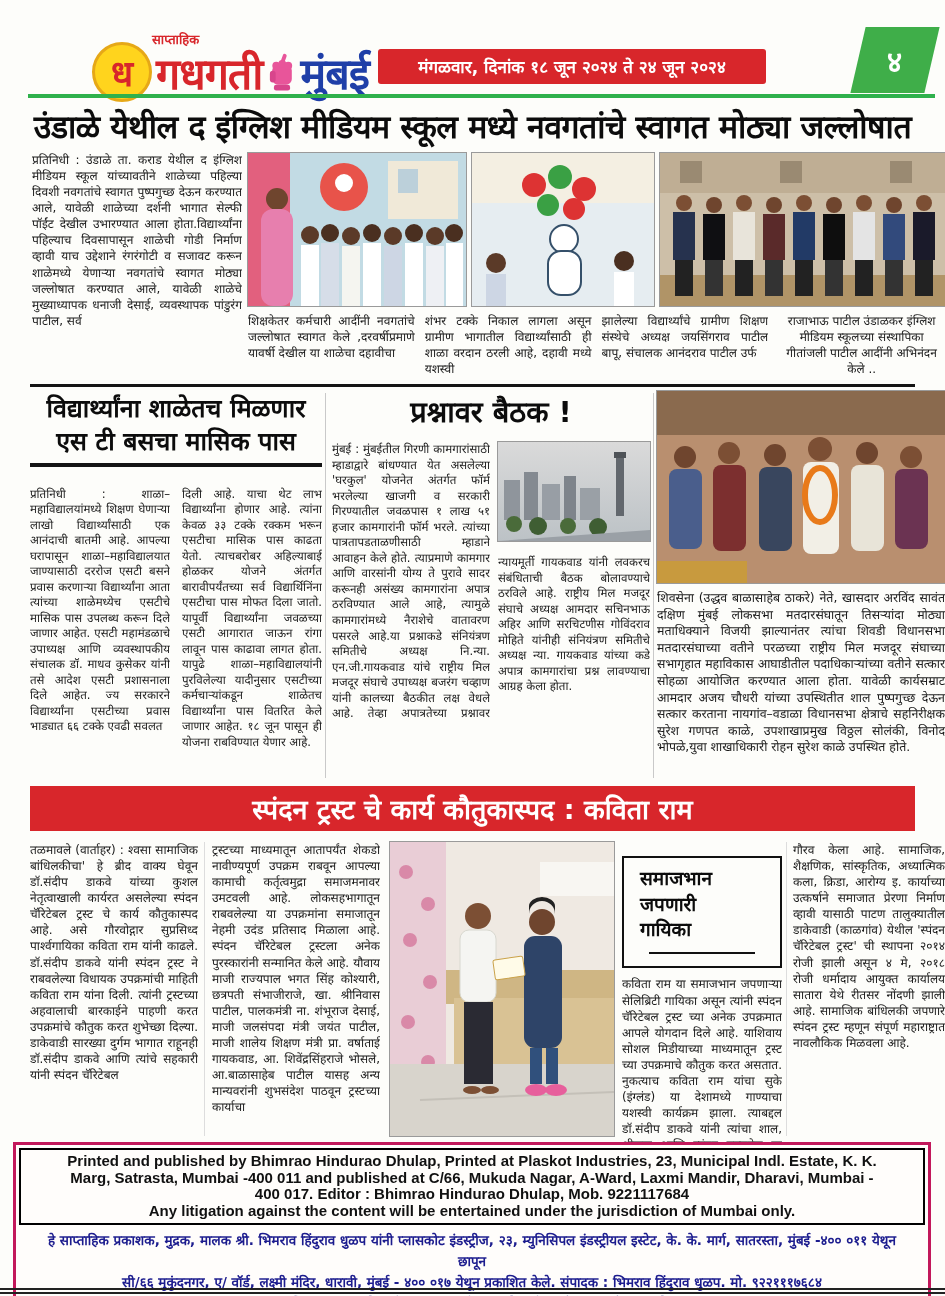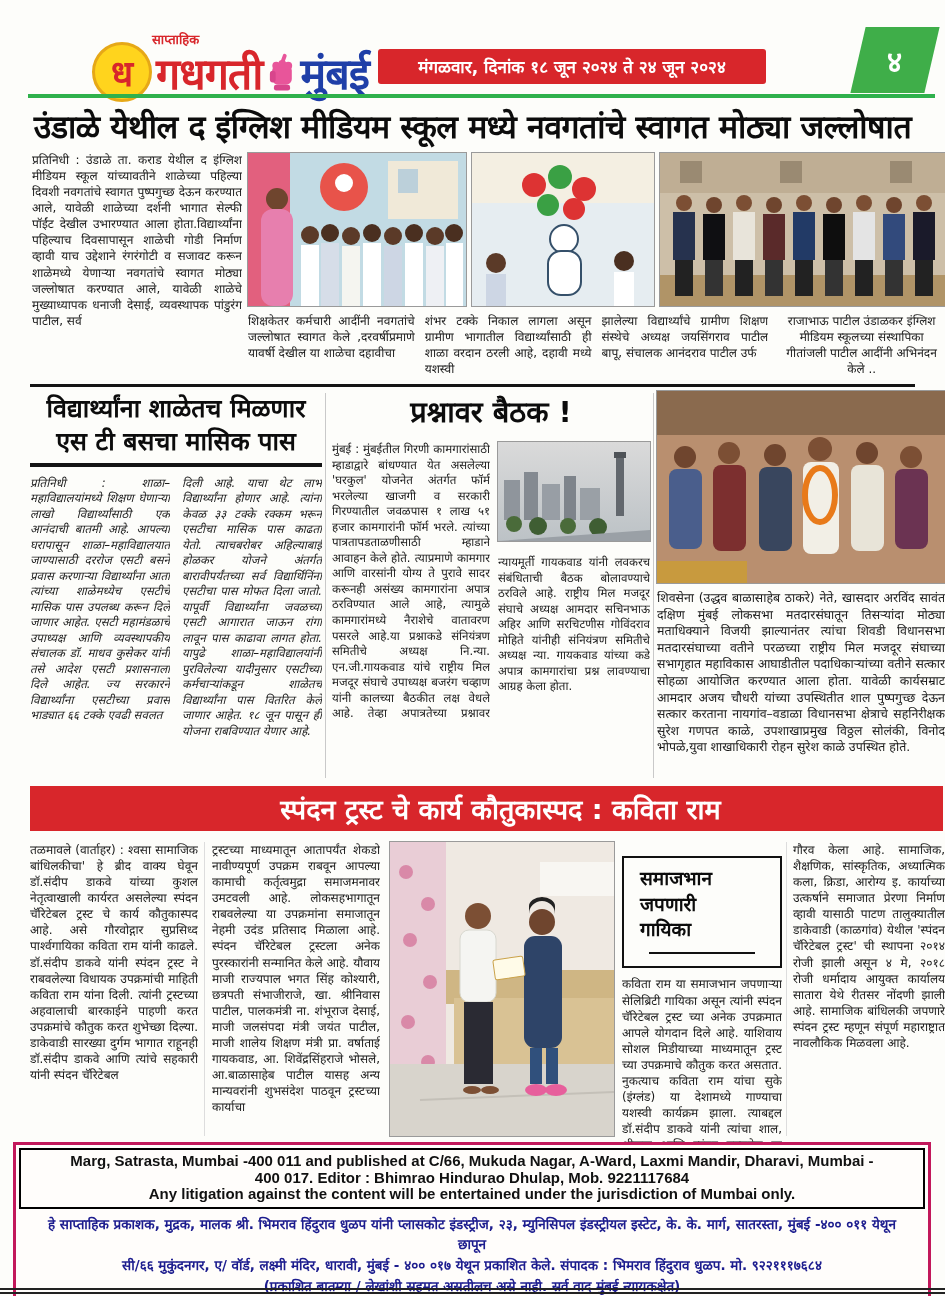--- a/index.html
+++ b/index.html
@@ -18,21 +18,21 @@
                display:flex;align-items:center;justify-content:center;}
   .page-num{background:#3fae49;transform:skewX(-13deg);display:flex;align-items:center;justify-content:center;}
   .page-num span{transform:skewX(13deg);color:#fff;font-size:29px;font-weight:bold;}
   .rule-green{background:#2fb14c;}
   .rule-dark{background:#141414;}
   
   .h-lead{font-size:32px;font-weight:800;text-align:center;white-space:nowrap;color:#0c0c0c;letter-spacing:-0.5px;}
   .h-sec{font-size:25px;font-weight:800;text-align:center;white-space:nowrap;color:#0c0c0c;line-height:1.3;}
   .h-mill{font-size:29px;font-weight:800;text-align:center;white-space:nowrap;color:#0c0c0c;line-height:1.35;}
   .banner-red{background:#d8262b;color:#fff;font-size:27px;font-weight:800;
-              display:flex;align-items:center;justify-content:center;white-space:nowrap;padding-left:28px;}
+              display:flex;align-items:center;justify-content:center;white-space:nowrap;}
   
   .body-txt{font-size:12px;line-height:1.34;text-align:justify;color:#1a1a1a;overflow:hidden;}
   .body-txt.small{font-size:11.6px;}
   .cap-row{display:flex;gap:10px;}
   .cap-row .body-txt{flex:1;}
   .two-col{display:flex;gap:12px;}
   .two-col > div{flex:1;}
   .v-rule{background:#c9c9c9;width:1px;}
   
   .gayika-box{border:2.5px solid #111;padding:8px 16px 2px;text-align:left;margin-top:16px;}
@@ -166,21 +166,21 @@
     <div class="body-txt">झालेल्या विद्यार्थ्यांचे ग्रामीण शिक्षण संस्थेचे अध्यक्ष जयसिंगराव पाटील बापू, संचालक आनंदराव पाटील उर्फ</div>
     <div class="body-txt" style="text-align:center;">राजाभाऊ पाटील उंडाळकर इंग्लिश मीडियम स्कूलच्या संस्थापिका गीतांजली पाटील आदींनी अभिनंदन केले ..</div>
   </div>
 
   <div class="abs rule-dark" style="left:30px;top:384px;width:885px;height:2.5px;"></div>
 
   <div class="abs" style="left:30px;top:393px;width:292px;">
     <div class="h-sec">विद्यार्थ्यांना शाळेतच मिळणार</div>
     <div class="h-sec">एस टी बसचा मासिक पास</div>
     <div class="rule-dark" style="height:3.5px;margin-top:5px;"></div>
-    <div class="two-col" style="margin-top:9px;height:302px;font-style:italic;">
+    <div class="two-col" style="margin-top:20px;height:302px;">
       <div class="body-txt small" style="height:302px;">प्रतिनिधी : शाळा–महाविद्यालयांमध्ये शिक्षण घेणाऱ्या लाखो विद्यार्थ्यांसाठी एक आनंदाची बातमी आहे. आपल्या घरापासून शाळा–महाविद्यालयात जाण्यासाठी दररोज एसटी बसने प्रवास करणाऱ्या विद्यार्थ्यांना आता त्यांच्या शाळेमध्येच एसटीचे मासिक पास उपलब्ध करून दिले जाणार आहेत. एसटी महामंडळाचे उपाध्यक्ष आणि व्यवस्थापकीय संचालक डॉ. माधव कुसेकर यांनी तसे आदेश एसटी प्रशासनाला दिले आहेत. ज्य सरकारने विद्यार्थ्यांना एसटीच्या प्रवास भाड्यात ६६ टक्के एवढी सवलत</div>
       <div class="body-txt small" style="height:302px;">दिली आहे. याचा थेट लाभ विद्यार्थ्यांना होणार आहे. त्यांना केवळ ३३ टक्के रक्कम भरून एसटीचा मासिक पास काढता येतो. त्याचबरोबर अहिल्याबाई होळकर योजने अंतर्गत बारावीपर्यंतच्या सर्व विद्यार्थिनिंना एसटीचा पास मोफत दिला जातो. यापूर्वी विद्यार्थ्यांना जवळच्या एसटी आगारात जाऊन रांगा लावून पास काढावा लागत होता. यापुढे शाळा–महाविद्यालयांनी पुरविलेल्या यादीनुसार एसटीच्या कर्मचाऱ्यांकडून शाळेतच विद्यार्थ्यांना पास वितरित केले जाणार आहेत. १८ जून पासून ही योजना राबविण्यात येणार आहे.</div>
     </div>
   </div>
 
   <div class="abs v-rule" style="left:325px;top:393px;height:385px;"></div>
 
   <div class="abs" style="left:332px;top:393px;width:318px;">
     <div class="h-mill">प्रश्नावर बैठक !</div>
     <div style="display:flex;gap:8px;margin-top:10px;">
@@ -278,20 +278,21 @@
       <div class="gayika-hr"></div>
     </div>
     <div class="body-txt" style="margin-top:8px;height:208px;">कविता राम या समाजभान जपणाऱ्या सेलिब्रिटी गायिका असून त्यांनी स्पंदन चॅरिटेबल ट्रस्ट च्या अनेक उपक्रमात आपले योगदान दिले आहे. याशिवाय सोशल मिडीयाच्या माध्यमातून ट्रस्ट च्या उपक्रमाचे कौतुक करत असतात. नुकत्याच कविता राम यांचा सुके (इंग्लंड) या देशामध्ये गाण्याचा यशस्वी कार्यक्रम झाला. त्याबद्दल डॉ.संदीप डाकवे यांनी त्यांचा शाल, श्रीफळ आणि स्पंदन एक्सप्रेस चा विशेषांक देवून सन्मान केला.</div>
   </div>
 
   <div class="abs v-rule" style="left:786px;top:842px;height:294px;background:#ddd;"></div>
   <div class="abs body-txt" style="left:793px;top:842px;width:152px;height:296px;">गौरव केला आहे. सामाजिक, शैक्षणिक, सांस्कृतिक, अध्यात्मिक कला, क्रिडा, आरोग्य इ. कार्याच्या उत्कर्षाने समाजात प्रेरणा निर्माण व्हावी यासाठी पाटण तालुक्यातील डाकेवाडी (काळगांव) येथील 'स्पंदन चॅरिटेबल ट्रस्ट' ची स्थापना २०१४ रोजी झाली असून ४ मे, २०१८ रोजी धर्मादाय आयुक्त कार्यालय सातारा येथे रीतसर नोंदणी झाली आहे. सामाजिक बांधिलकी जपणारे स्पंदन ट्रस्ट म्हणून संपूर्ण महाराष्ट्रात नावलौकिक मिळवला आहे.</div>
 
   <div class="abs footer-wrap" style="left:13px;top:1142px;width:912px;">
     <div class="footer-en">
+      <div>Printed and published by Bhimrao Hindurao Dhulap, Printed at Plaskot Industries, 23, Municipal Indl. Estate, K. K.</div>
       <div>Marg, Satrasta, Mumbai -400 011 and published at C/66, Mukuda Nagar, A-Ward, Laxmi Mandir, Dharavi, Mumbai -</div>
       <div>400 017. Editor : Bhimrao Hindurao Dhulap, Mob. 9221117684</div>
       <div>Any litigation against the content will be entertained under the jurisdiction of Mumbai only.</div>
     </div>
     <div class="footer-mr">
       <div>हे साप्ताहिक प्रकाशक, मुद्रक, मालक श्री. भिमराव हिंदुराव धुळप यांनी प्लासकोट इंडस्ट्रीज, २३, म्युनिसिपल इंडस्ट्रीयल इस्टेट, के.  के. मार्ग, सातरस्ता, मुंबई -४०० ०११ येथून छापून</div>
       <div>सी/६६ मुकुंदनगर, ए/ वॉर्ड, लक्ष्मी मंदिर, धारावी, मुंबई - ४०० ०१७ येथून प्रकाशित केले.  संपादक : भिमराव हिंदुराव धुळप.  मो. ९२२१११७६८४</div>
       <div>(प्रकाशित बातम्या / लेखांशी सहमत असतीलच असे नाही.  सर्व वाद मुंबई न्यायकक्षेत)</div>
     </div>
   </div>

